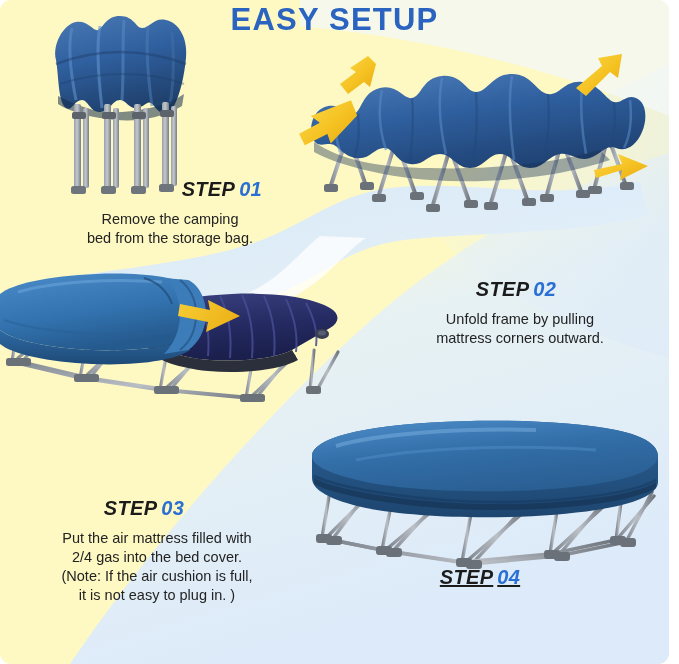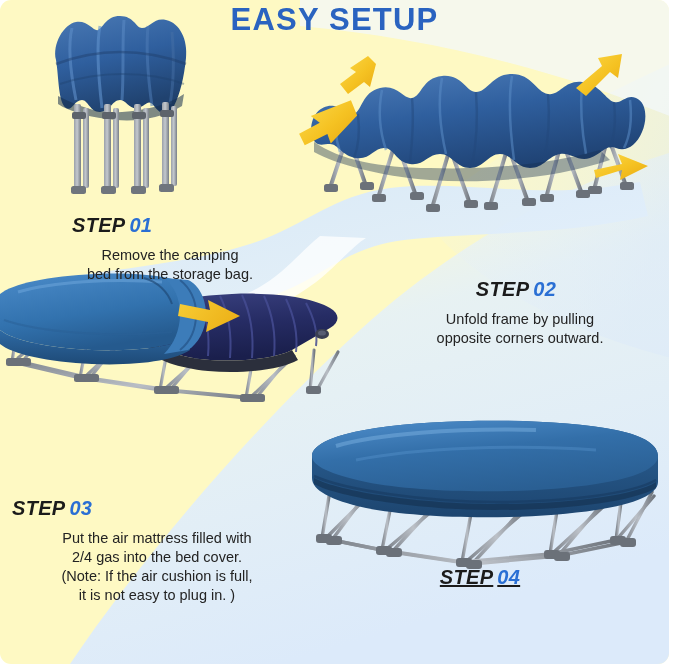--- a/index.html
+++ b/index.html
@@ -32,25 +32,25 @@
     font-family:"Liberation Sans", sans-serif;
   }
   .step-head .num{color:#2a6fd4;margin-left:4px;}
   .step-body{
     margin-top:9px;font-size:14.5px;line-height:1.30;color:#232323;
     white-space:pre-line;
     font-family:"Liberation Sans", sans-serif;
   }
 
   #block1{left:72px;top:178px;width:196px;}
-  #block1 .step-head{text-align:left;padding-right:6px;margin-top:36px;}
+  #block1 .step-head{text-align:right;padding-right:6px;}
   #block2{left:400px;top:278px;width:240px;}
   #block2 .step-head{text-align:center;padding-right:8px;}
   #block3{left:12px;top:497px;width:290px;}
-  #block3 .step-head{text-align:left;padding-right:26px;}
+  #block3 .step-head{text-align:center;padding-right:26px;}
   #block4{left:330px;top:566px;width:320px;}
   #block4 .step-head{text-align:center;padding-right:20px;text-decoration:underline;}
 
   
   .illus{position:absolute;}
   #illus1{left:42px;top:8px;width:160px;height:198px;}
   #illus2{left:300px;top:48px;width:350px;height:170px;}
   #illus3{left:-8px;top:258px;width:360px;height:150px;}
   #illus4{left:296px;top:398px;width:372px;height:180px;}
   .illus svg{display:block;width:100%;height:100%;overflow:visible;}
@@ -446,21 +446,21 @@
     </div>
     <div class="step-body">Remove the camping
 bed from the storage bag.</div>
   </div>
 
   <div class="step-block" id="block2">
     <div class="step-head">
       <span>STEP</span><span class="num">02</span>
     </div>
     <div class="step-body">Unfold frame by pulling
-opposite corners outward.</div>
+mattress corners outward.</div>
   </div>
 
   <div class="step-block" id="block3">
     <div class="step-head">
       <span>STEP</span><span class="num">03</span>
     </div>
     <div class="step-body">Put the air mattress filled with
 2/4 gas into the bed cover.
 (Note: If the air cushion is full,
 it is not easy to plug in. )</div>

